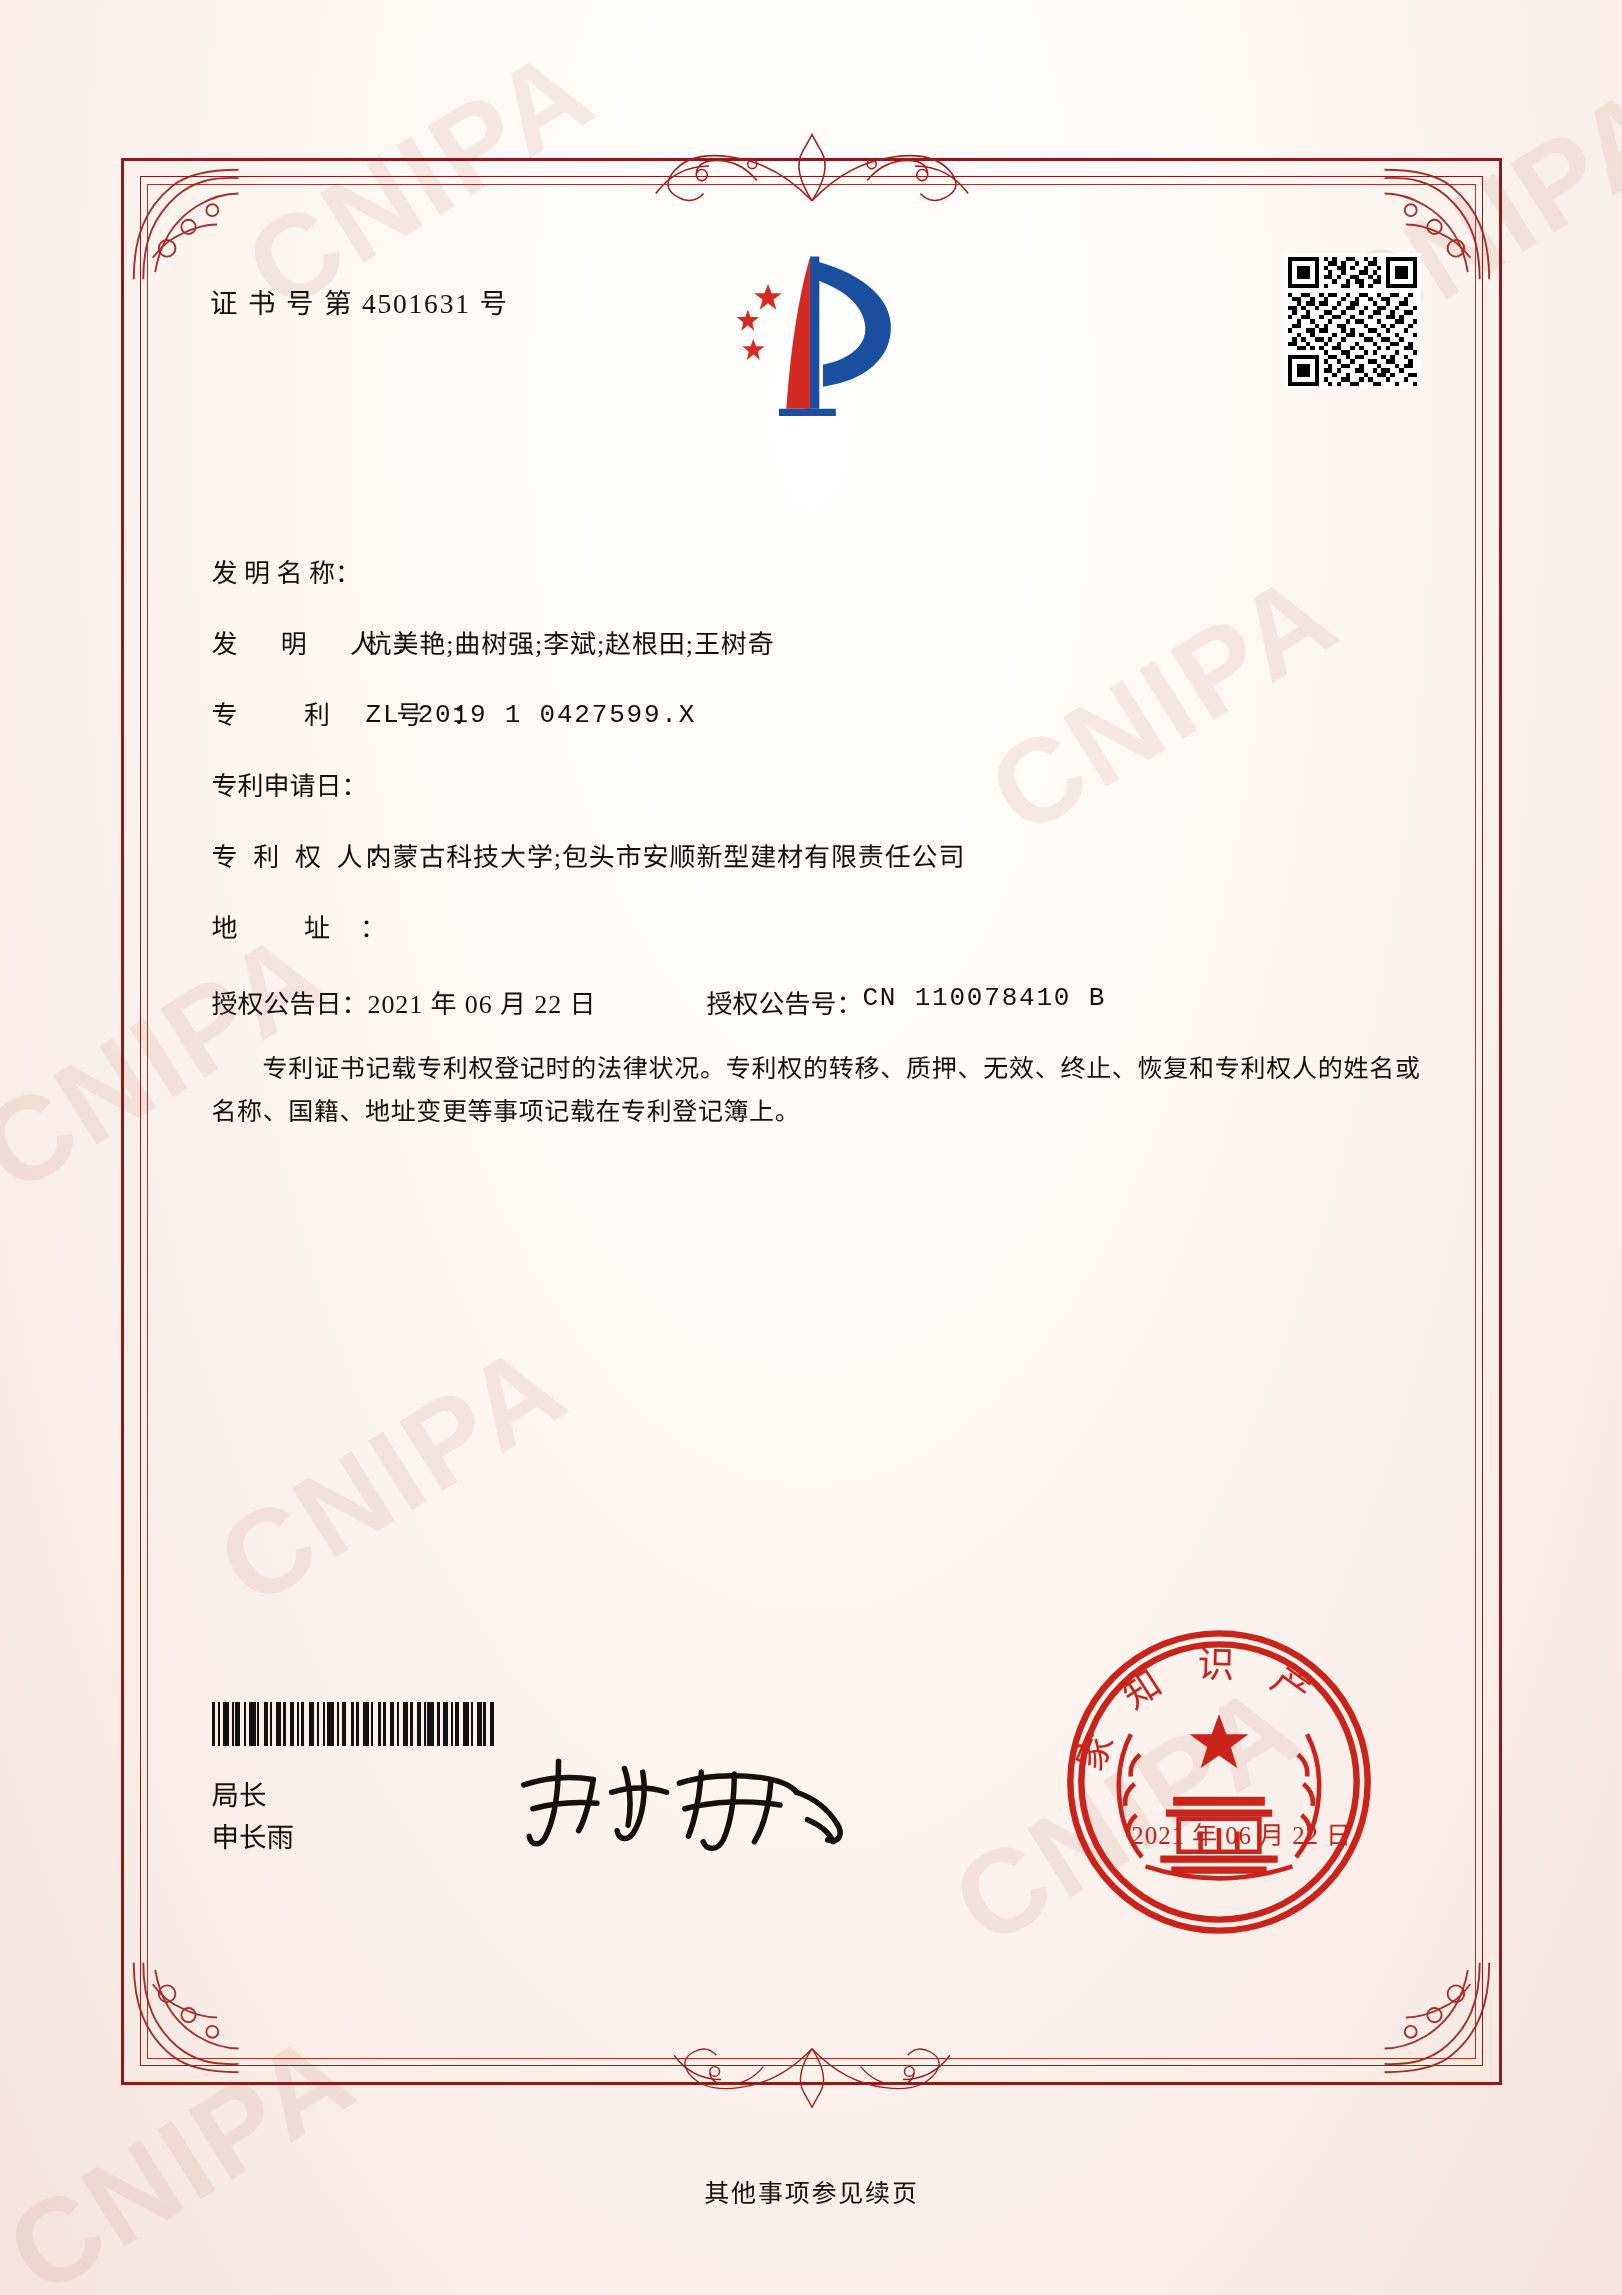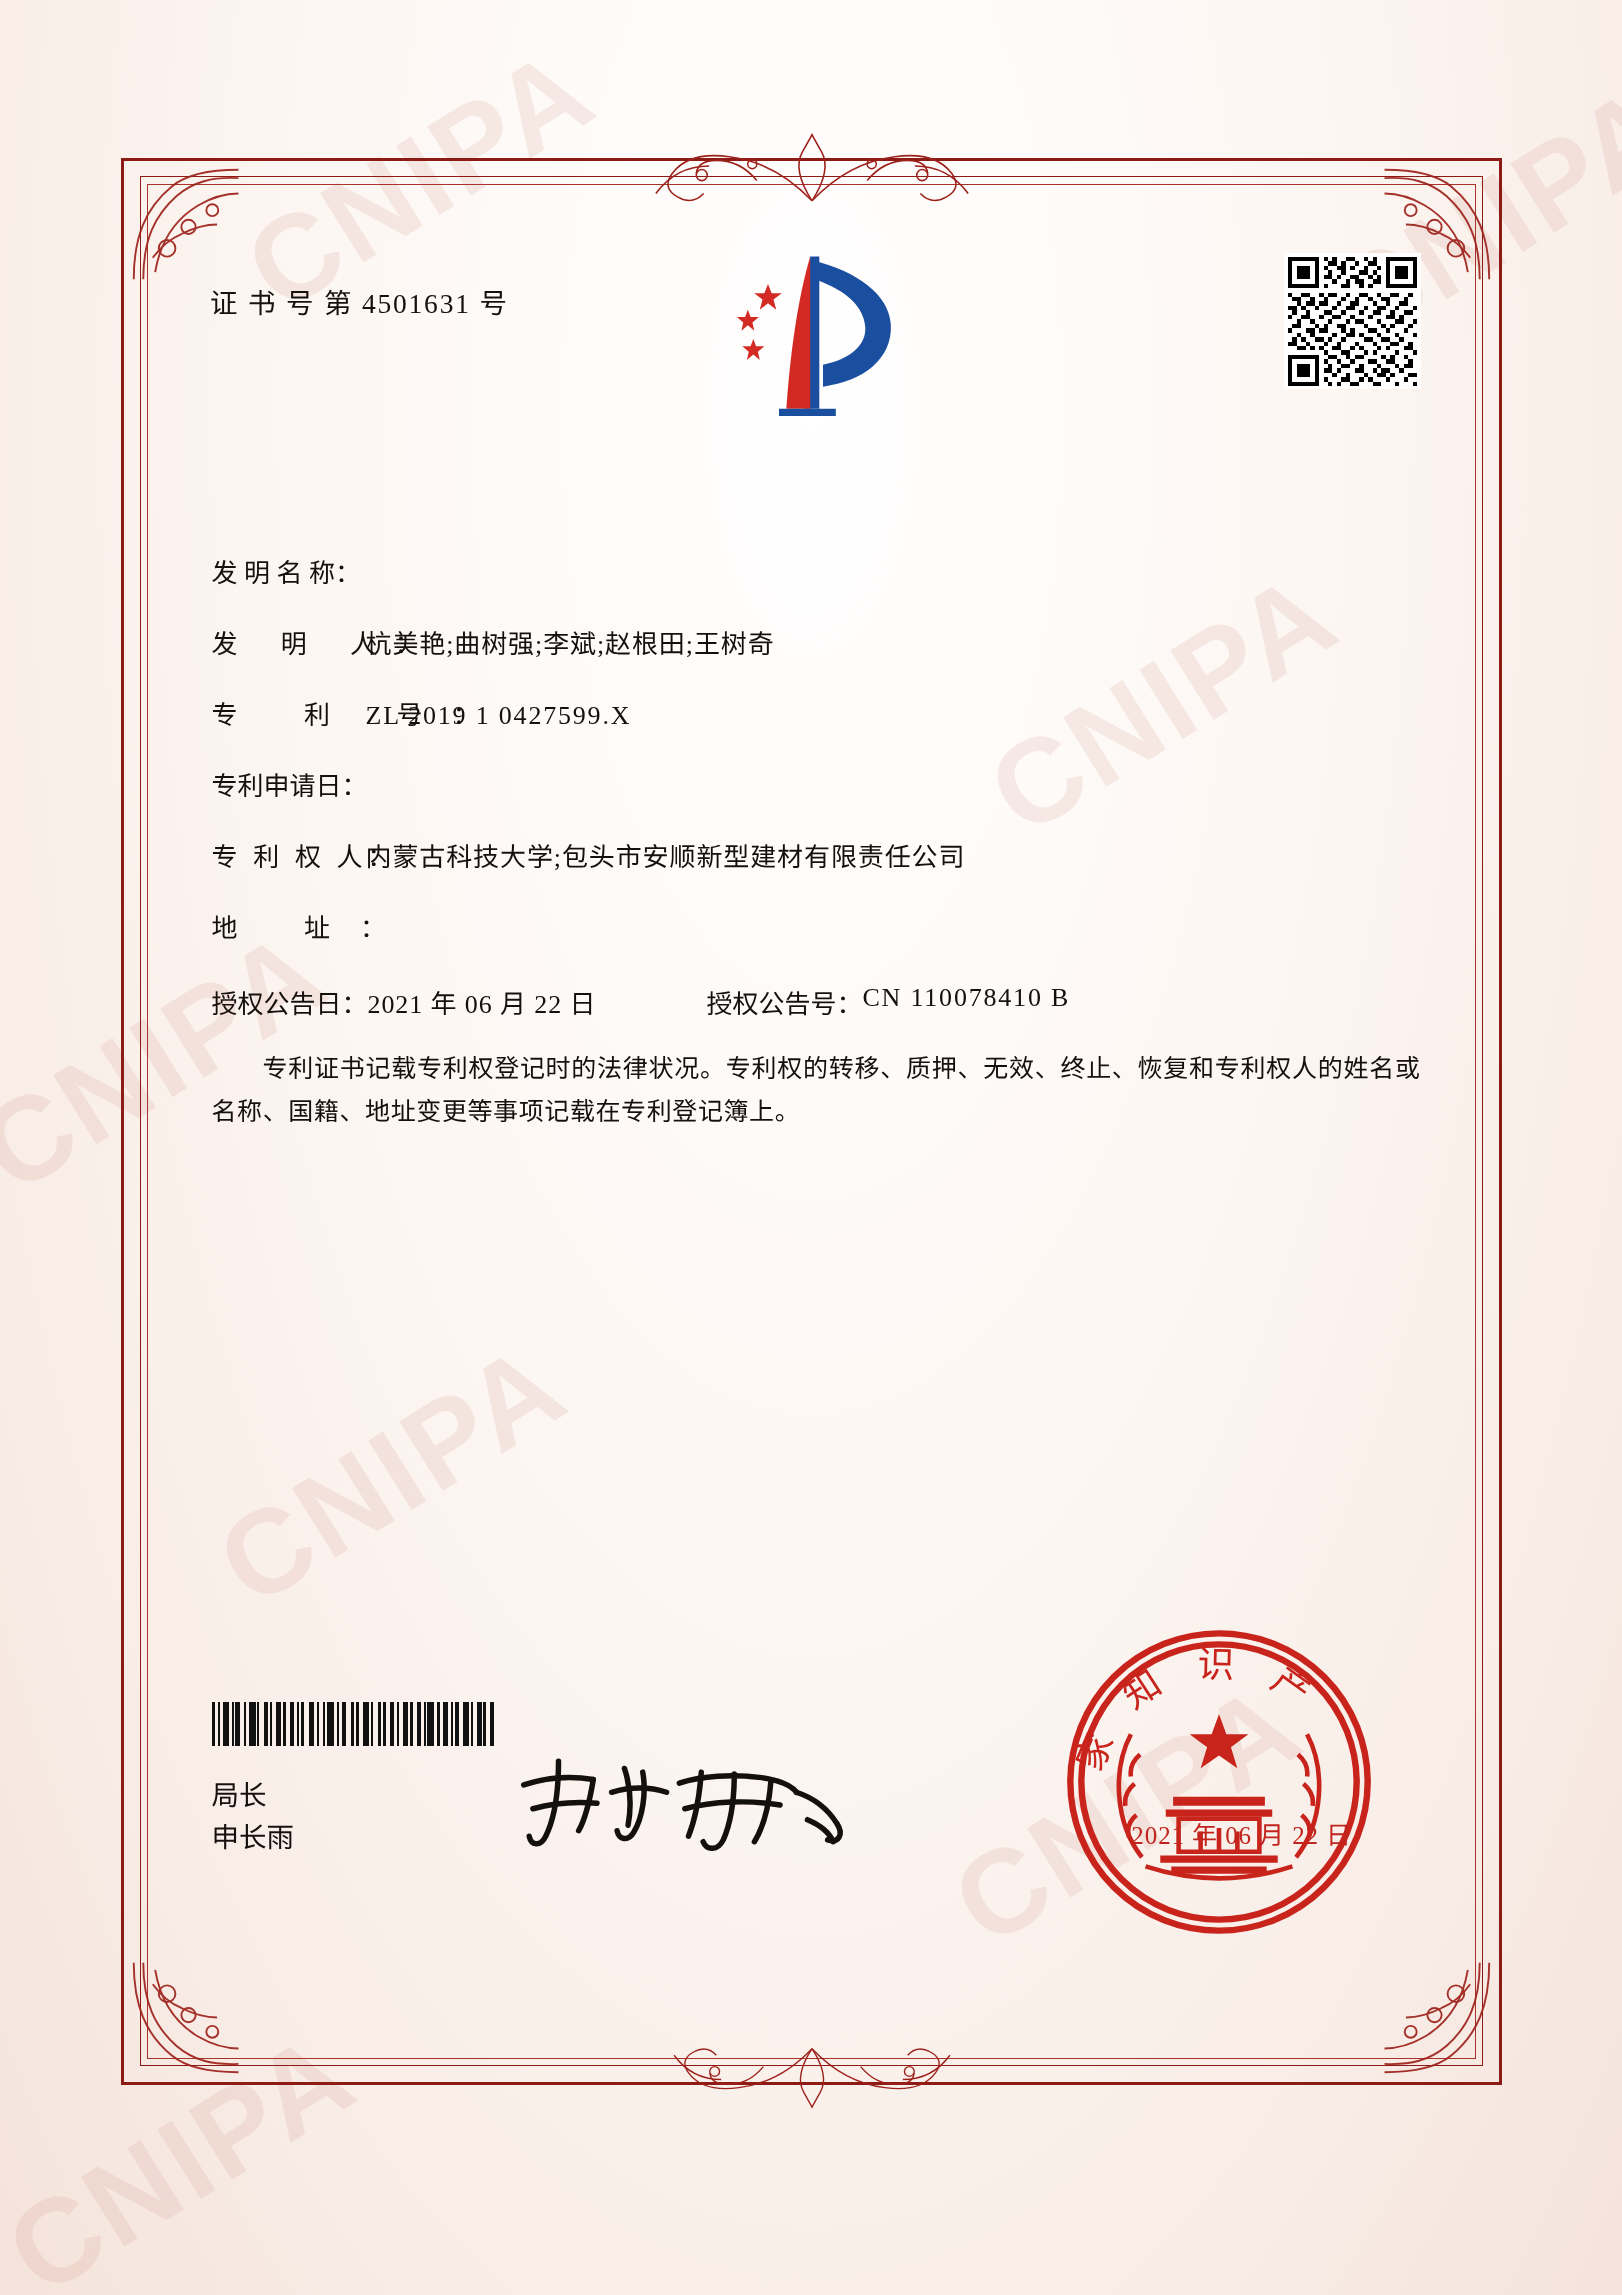--- a/index.html
+++ b/index.html
@@ -130,21 +130,21 @@
   .lbl{
     flex:0 0 auto;
     width:154px;
     letter-spacing:0px;
     white-space:nowrap;
   }
   .lbl.sp1{letter-spacing:4.6px;}
   .lbl.sp2{letter-spacing:18.4px;}
   .lbl.sp4{letter-spacing:30px;}
   .val{flex:1 1 auto;letter-spacing:0.9px;}
-  .val.mono{font-family:Liberation Serif, serif;letter-spacing:1.8px;}
+  .val.mono{font-family:Liberation Mono, monospace;letter-spacing:1.8px;}
 
   .row-two{display:flex;align-items:flex-start;font-size:26px;color:#15100e;margin-bottom:27.5px;}
   .seg{display:flex;}
   .seg .lbl{width:auto;}
   .seg2{margin-left:110px;}
 
   
   .para{
     font-size:25px;
     color:#15100e;
@@ -699,14 +699,15 @@
           <path d="M84 140 q-12 10 -10 24 M78 172 q-12 10 -10 24 M80 206 q-12 10 -8 24"></path>
           <path d="M256 140 q12 10 10 24 M262 172 q12 10 10 24 M260 206 q12 10 8 24"></path>
           <path d="M90 262 q80 26 160 0"></path>
         </g>
       </svg>
     </div>
     <div class="seal-date">2021 年 06 月 22 日</div>
 
   </div>
 
+  <div class="footer-note">其他事项参见续页</div>
 </div>
 
 
 </body></html>

